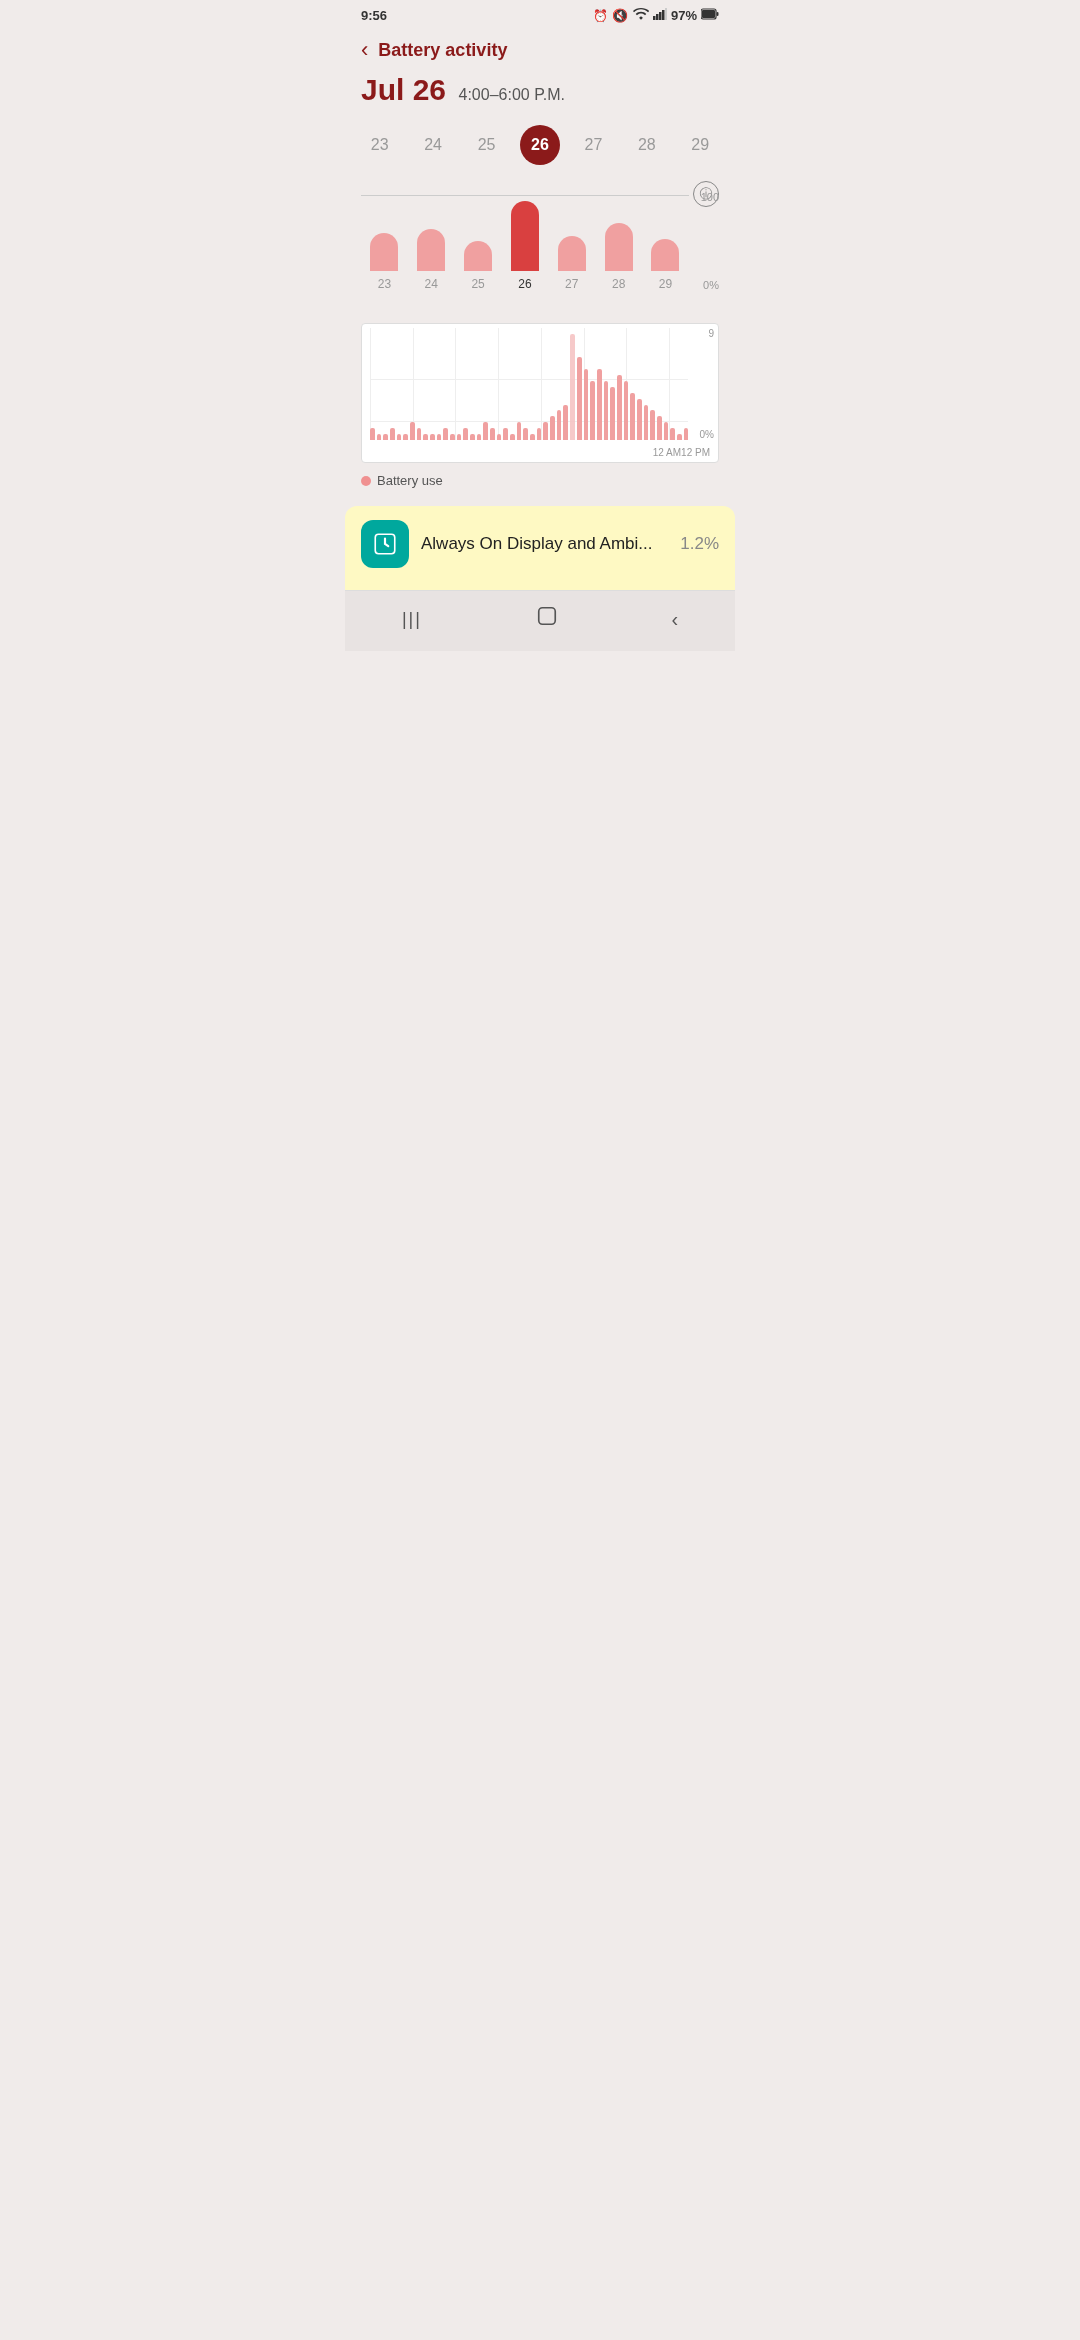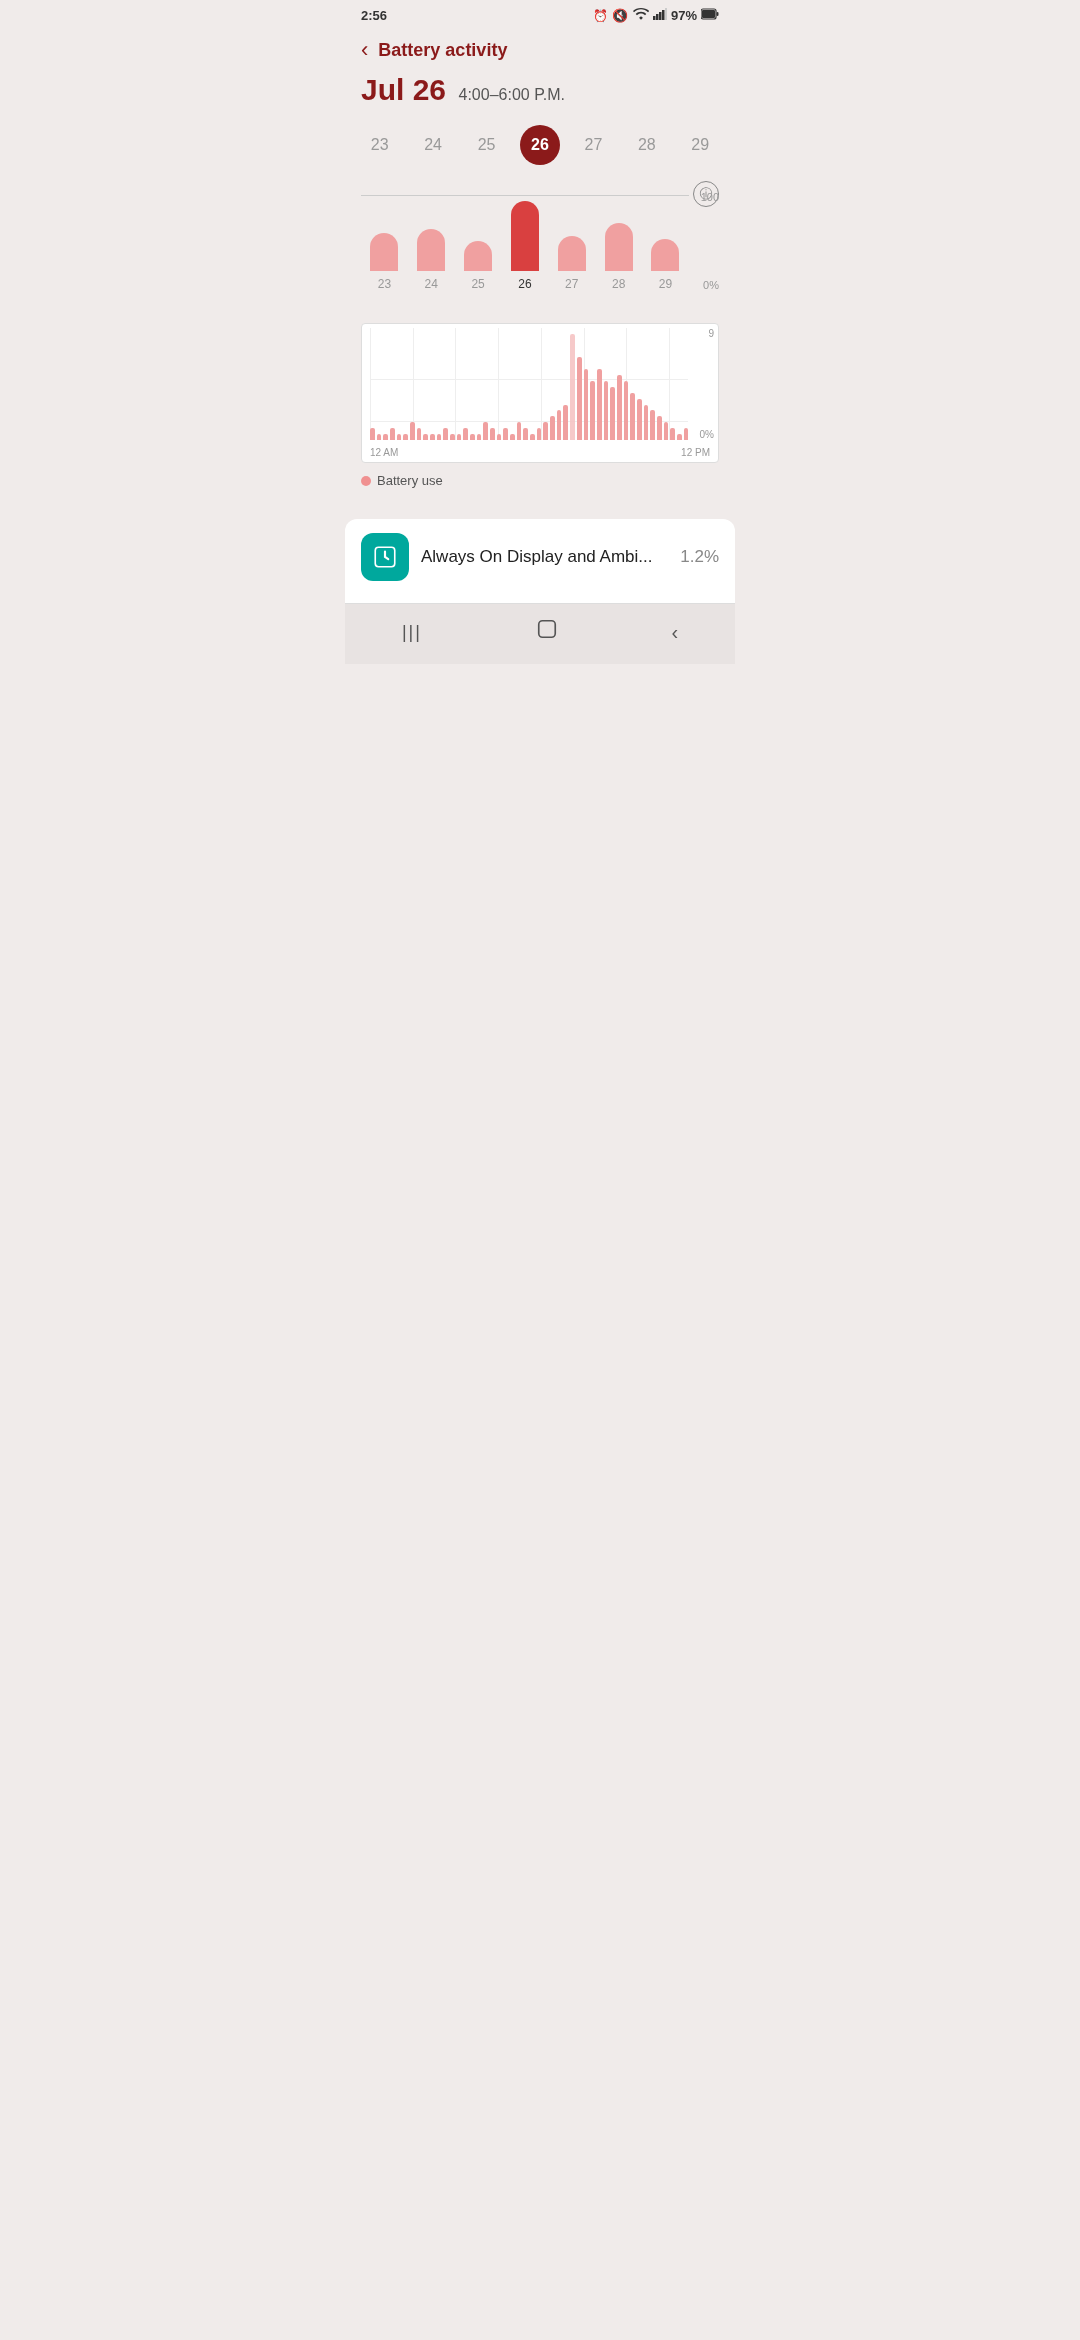--- a/index.html
+++ b/index.html
@@ -252,21 +252,21 @@
       font-size: 10px;
       color: #999;
     }
 
     .daily-chart-axis {
       position: absolute;
       bottom: 4px;
       left: 0;
       right: 0;
       display: flex;
-      justify-content: space-between;
+      justify-content: flex-end;
       padding: 0 8px;
     }
 
     .daily-chart-time {
       font-size: 10px;
       color: #999;
     }
 
     .vgrid-line {
       position: absolute;
@@ -297,22 +297,22 @@
       border-radius: 50%;
       background: #f09090;
     }
 
     .legend-label {
       font-size: 13px;
       color: #555;
     }
 
     .app-list {
-      margin-top: 25px;
-      background: #ffffff;
+      margin-top: 12px;
+      background: #fef9c3;
       border-radius: 12px 12px 0 0;
       padding-bottom: 8px;
     }
 
     .app-item {
       display: flex;
       align-items: center;
       padding: 14px 16px;
       border-bottom: 1px solid #eee;
       gap: 12px;
@@ -395,21 +395,21 @@
 
     .nav-btn svg {
       width: 22px;
       height: 22px;
     }
   </style>
 </head>
 <body>
 
 <div class="status-bar">
-  <span>2:56</span>
+  <span>9:56</span>
   <div class="status-icons">
     <span>⏰</span>
     <span style="font-size:13px;">🔇</span>
     <span>
       <svg width="16" height="12" viewBox="0 0 16 12">
           <path d="M8 10.5c.6 0 1-.4 1-1s-.4-1-1-1-1 .4-1 1 .4 1 1 1zM1 4.2C2.9 2.4 5.3 1.3 8 1.3s5.1 1.1 7 2.9l1.3-1.3C14.2 1 11.2 0 8 0S1.8 1 0 2.9L1 4.2zm3 3c1.1-1 2.5-1.7 4-1.7s2.9.7 4 1.7l1.3-1.3C12 4.7 10.1 3.8 8 3.8S4 4.7 2.7 5.9L4 7.2zm4 1.8c-.8 0-1.5.3-2 .8l2 2 2-2c-.5-.5-1.2-.8-2-.8z" fill="#333"></path>
         </svg>
     </span>
     <span>
       <svg width="14" height="12" viewBox="0 0 14 12">

